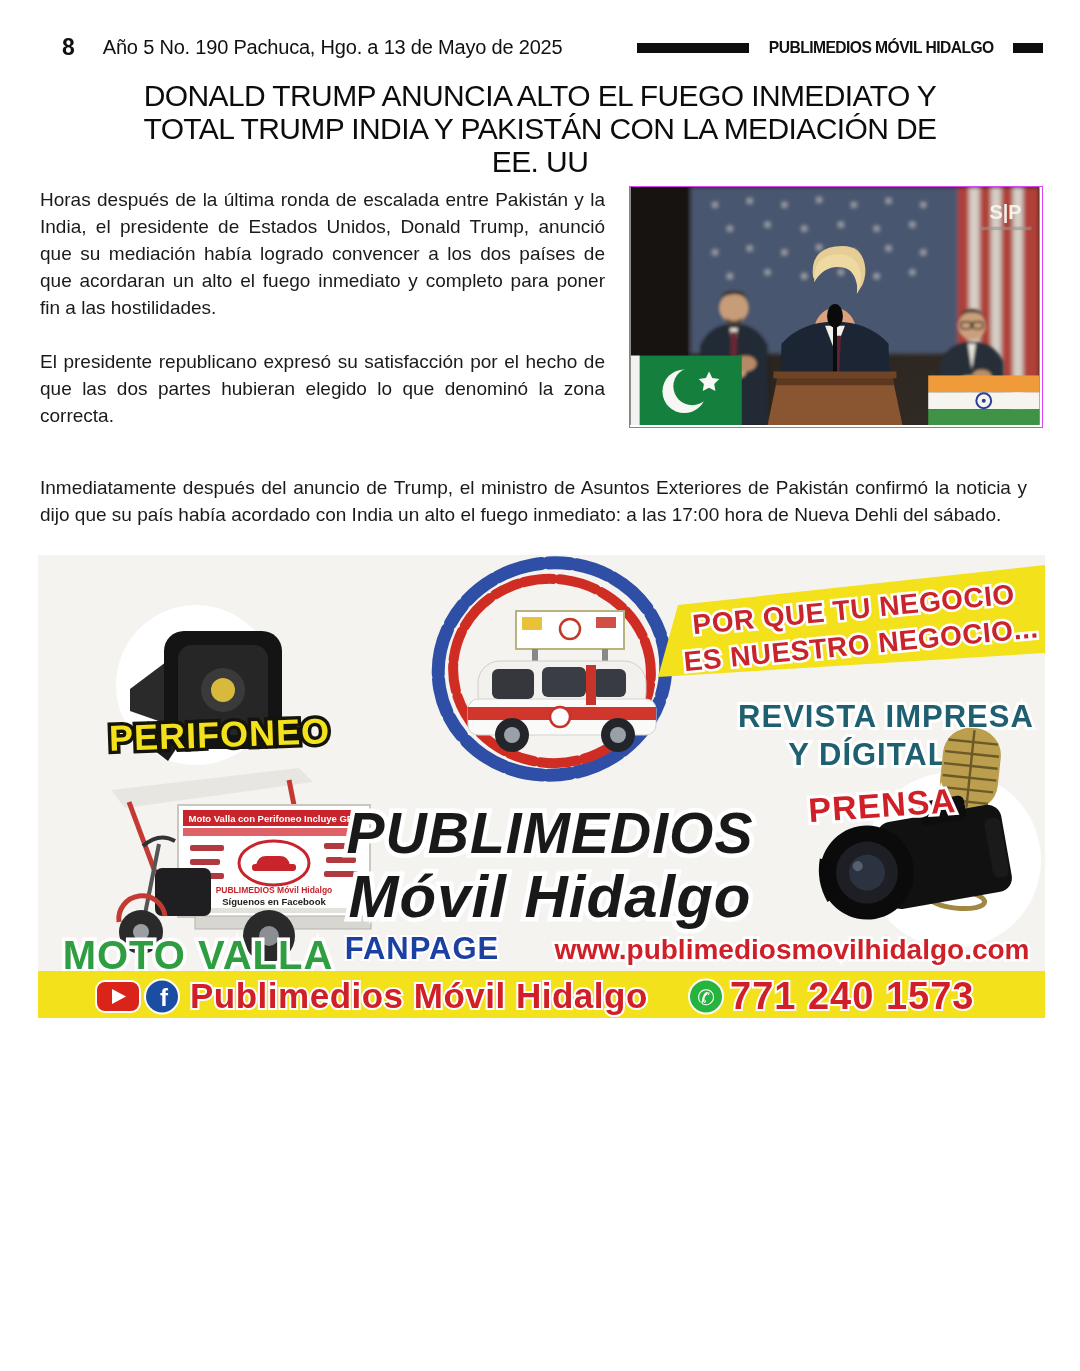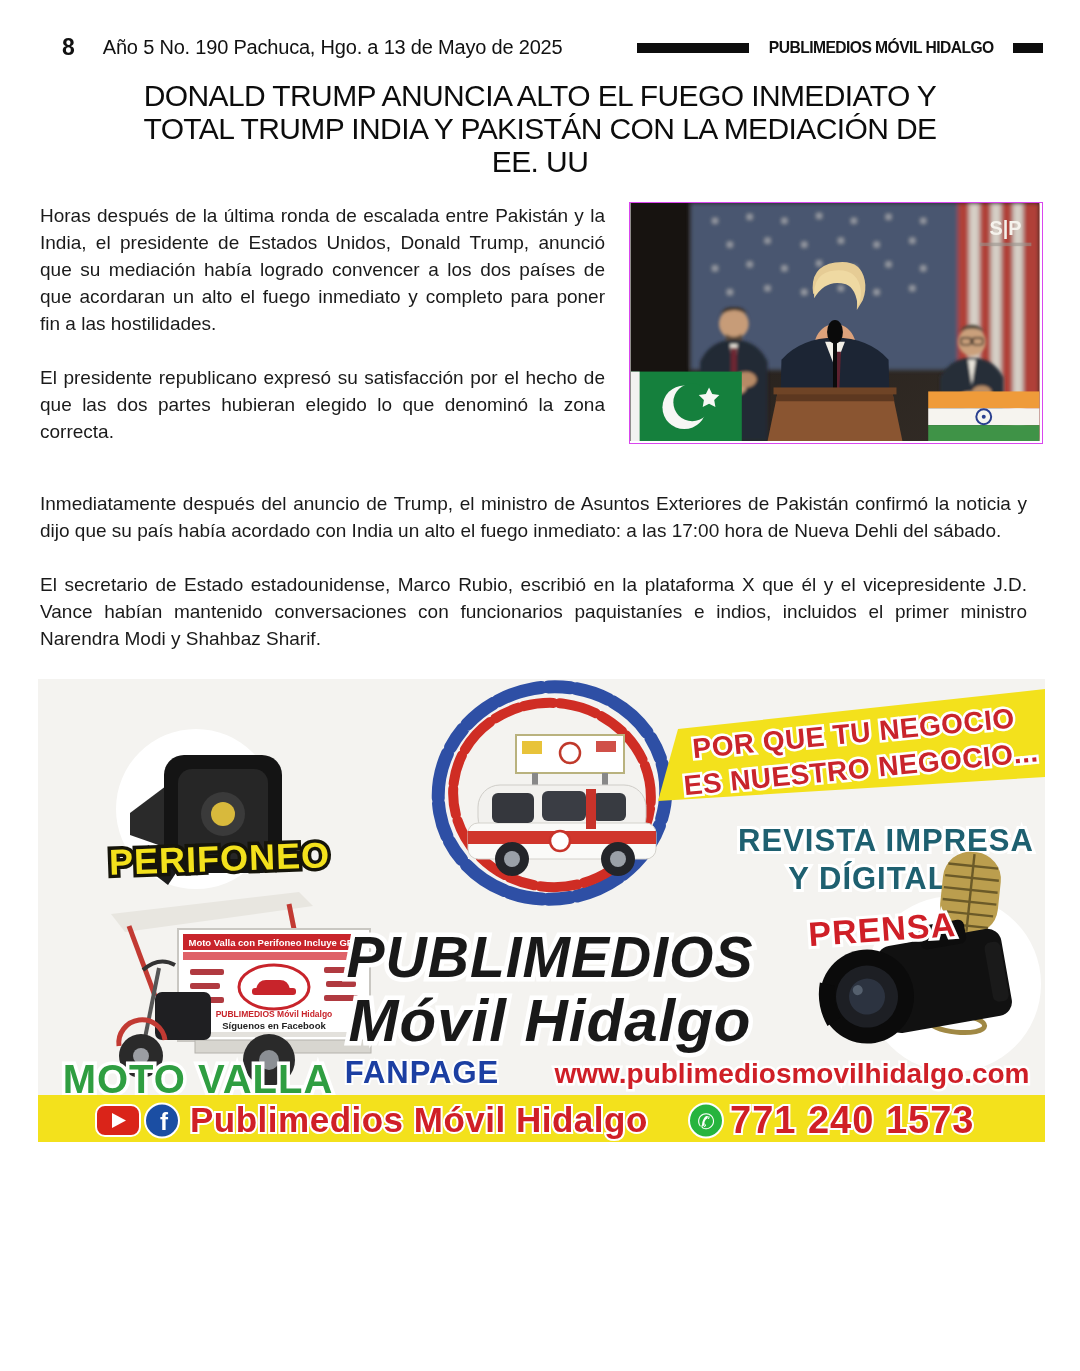--- a/index.html
+++ b/index.html
@@ -12,21 +12,21 @@
   .page-number{font-weight:bold;font-size:23px;margin-right:28px;}
   .edition{font-size:20px;letter-spacing:-0.2px;}
   .brand-right{margin-left:auto;display:flex;align-items:center;gap:10px;}
   .bar{background:#0d0d0d;height:10px;display:inline-block;}
   .bar.long{width:112px;}
   .bar.short{width:30px;}
   .masthead{font-weight:bold;font-size:17px;letter-spacing:-0.6px;transform:scaleX(0.92);transform-origin:center;white-space:nowrap;}
   
   .headline{margin:18px 30px 6px;text-align:center;font-weight:normal;font-size:30px;line-height:33px;letter-spacing:-0.6px;color:#0c0c0c;}
   
-  .two-col{display:flex;gap:24px;padding:0 37px 0 40px;margin-top:24px;}
+  .two-col{display:flex;gap:24px;padding:0 37px 0 40px;margin-top:8px;}
   .col-text{width:588px;font-size:19px;line-height:27px;text-align:justify;color:#1a1a1a;}
   .col-text p{margin:0 0 27px 0;}
   .photo-wrap{width:412px;height:240px;flex:none;border:1px solid #d946ef;}
   .full-text{padding:0 53px 0 40px;margin-top:18px;font-size:19px;line-height:27px;text-align:justify;color:#1a1a1a;}
   .full-text p{margin:0 0 27px 0;}
   
   .ad{position:relative;margin:4px 38px 0 38px;width:1007px;height:463px;}
   svg text{font-family:"Liberation Sans","DejaVu Sans",sans-serif;}
 </style>
 </head>
@@ -173,21 +173,20 @@
         <rect x="300" y="224" width="112" height="16" fill="#3f9347"></rect>
         <circle cx="356" cy="215.5" r="7.5" fill="none" stroke="#2a3f8f" stroke-width="2"></circle>
         <circle cx="356" cy="215.5" r="2" fill="#2a3f8f"></circle>
       </g>
     </svg>
   </div>
 </div>
 
 <div class="full-text">
   <p>Inmediatamente después del anuncio de Trump, el ministro de Asuntos Exteriores de Pakistán confirmó la noticia y dijo que su país había acordado con India un alto el fuego inmediato: a las 17:00 hora de Nueva Dehli del sábado.</p>
-  <p>El secretario de Estado estadounidense, Marco Rubio, escribió en la plataforma X que él y el vicepresidente J.D. Vance habían mantenido conversaciones con funcionarios paquistaníes e indios, incluidos el primer ministro Narendra Modi y Shahbaz Sharif.</p>
 </div>
 
 <div class="ad">
 <svg width="1007" height="463" viewBox="0 0 1007 463">
   <rect x="0" y="0" width="1007" height="463" fill="#f4f3f0"></rect>
 
   <g transform="translate(70,38)">
     <circle cx="88" cy="92" r="80" fill="#ffffff"></circle>
     <path d="M22,96 L62,66 L62,132 L22,118 Z" fill="#2a2a2a"></path>
     <path d="M40,128 L72,150 L60,168 L34,148 Z" fill="#1c1c1c"></path>

